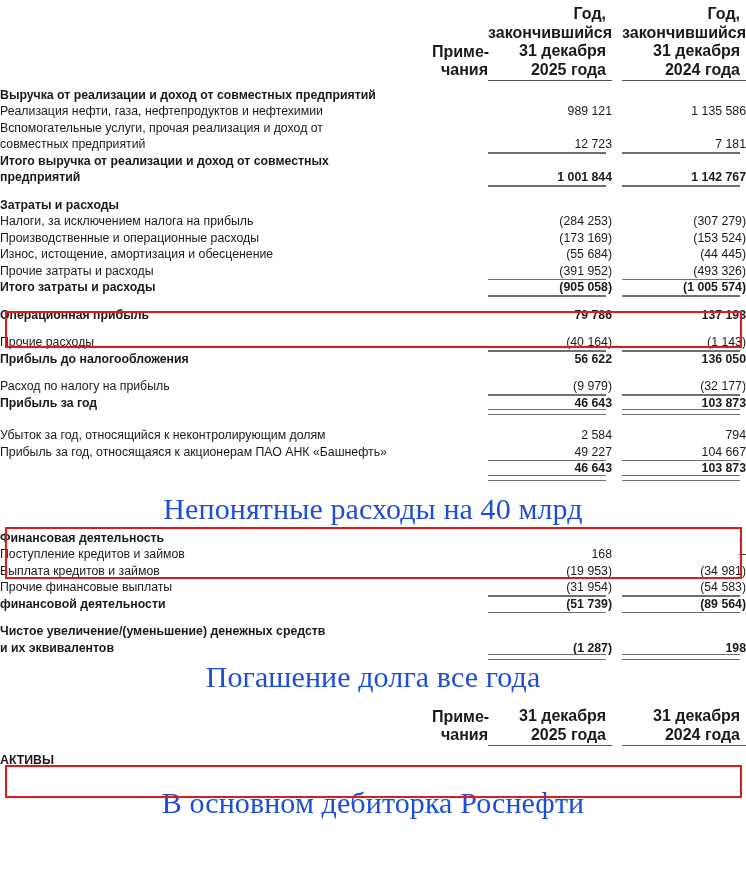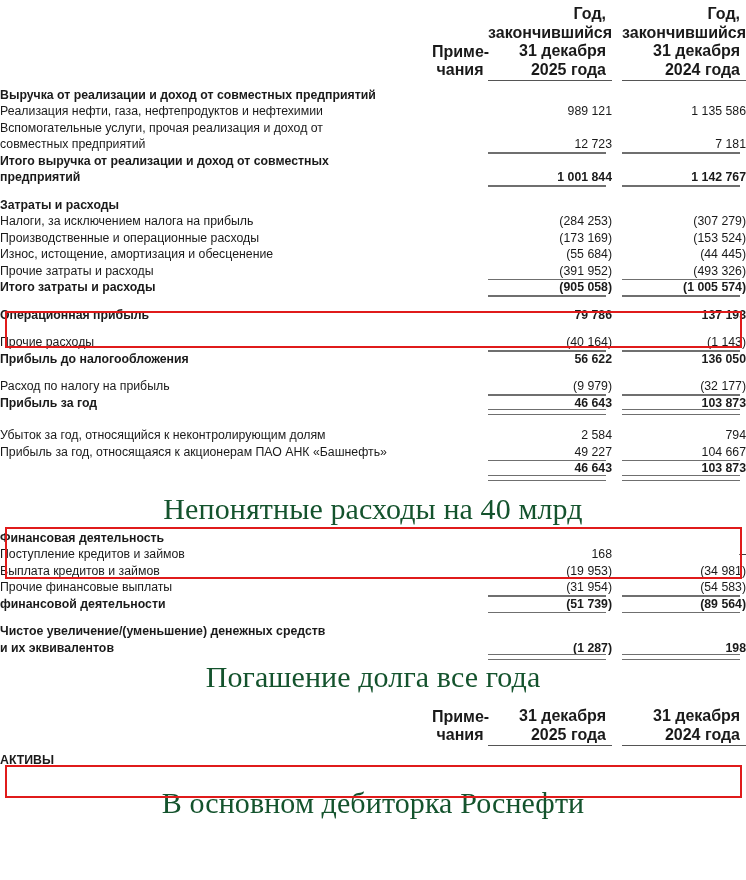--- a/index.html
+++ b/index.html
@@ -63,30 +63,30 @@
 
   
   .hdr td {
     vertical-align: bottom;
     font-weight: bold;
     font-size: 16px;
     line-height: 1.16;
     padding-bottom: 2px;
   }
   .hdr td.note, .hdr td.val { text-align: right; padding-right: 6px; }
-  .hdr td.note { text-align: center; padding-right: 0; }
+  .hdr td.note { padding-right: 0; }
   .hdr td.val { border-bottom: 1.4px solid #555; }
   .hdr .hline { display: block; }
 
   
   .annot {
     text-align: center;
     font-family: "Liberation Serif", serif;
     font-size: 30px;
-    color: #14532d;
+    color: #1d4ed8;
     letter-spacing: 0.1px;
     white-space: nowrap;
   }
 
   
   .redbox {
     position: absolute;
     border: 2.6px solid #e01b1b;
     pointer-events: none;
     z-index: 5;

